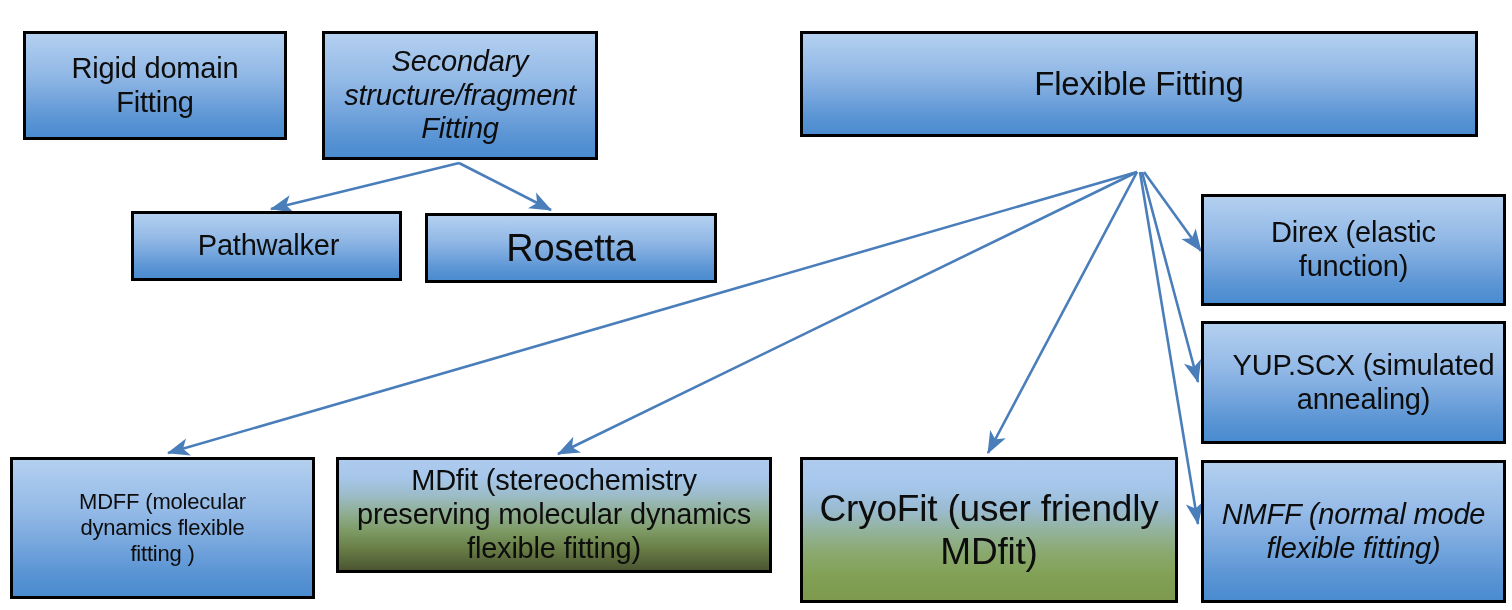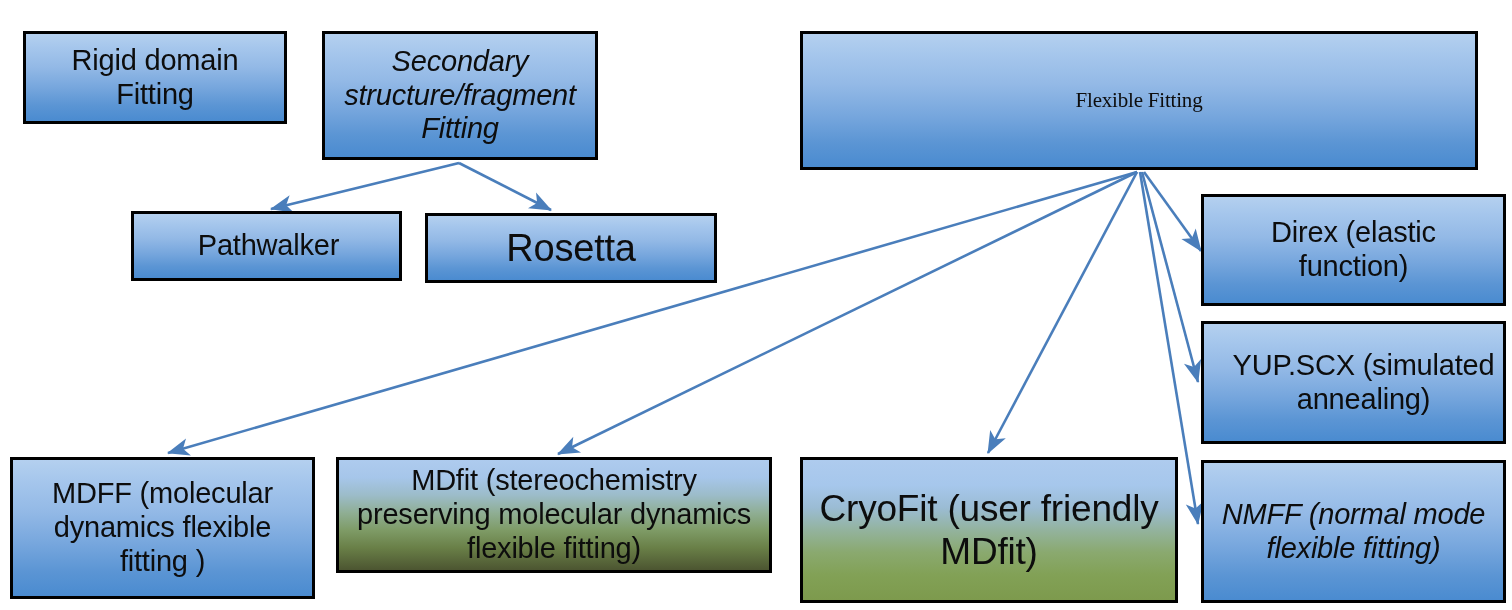--- a/index.html
+++ b/index.html
@@ -86,45 +86,45 @@
         <line x1="1137" y1="172" x2="168" y2="453" marker-end="url(#ah)"></line>
         <line x1="1137" y1="172" x2="558" y2="454" marker-end="url(#ah)"></line>
         <line x1="1137" y1="172" x2="988" y2="453" marker-end="url(#ah)"></line>
         <line x1="1140" y1="172" x2="1198" y2="524" marker-end="url(#ah)"></line>
         <line x1="1142" y1="172" x2="1198" y2="382" marker-end="url(#ah)"></line>
         <line x1="1144" y1="172" x2="1201" y2="251" marker-end="url(#ah)"></line>
       </g>
   </svg>
 
   <div id="node-layer">
-      <div class="node fill-blue" style="left: 23px; top: 31px; width: 264px; height: 93px; font-size: 29px;">
+      <div class="node fill-blue" style="left: 23px; top: 31px; width: 264px; height: 109px; font-size: 29px;">
         <span class="label">Rigid domain<br>Fitting</span>
       </div>
       <div class="node fill-blue" style="left: 322px; top: 31px; width: 276px; height: 129px; font-size: 29px; font-style: italic;">
         <span class="label">Secondary<br>structure/fragment<br>Fitting</span>
       </div>
-      <div class="node fill-blue" style="left: 800px; top: 31px; width: 678px; height: 139px; font-size: 21px; font-family: Liberation Serif, serif;">
+      <div class="node fill-blue" style="left: 800px; top: 31px; width: 678px; height: 106px; font-size: 33px;">
         <span class="label">Flexible Fitting</span>
       </div>
       <div class="node fill-blue" style="left: 131px; top: 211px; width: 271px; height: 70px; font-size: 29px; padding-left: 12px;">
         <span class="label">Pathwalker</span>
       </div>
       <div class="node fill-blue" style="left: 425px; top: 213px; width: 292px; height: 70px; font-size: 38px;">
         <span class="label">Rosetta</span>
       </div>
       <div class="node fill-blue" style="left: 1201px; top: 194px; width: 305px; height: 112px; font-size: 29px;">
         <span class="label">Direx (elastic<br>function)</span>
       </div>
       <div class="node fill-blue" style="left: 1201px; top: 321px; width: 305px; height: 123px; font-size: 29px; padding-left: 28px;">
         <span class="label">YUP.SCX (simulated<br>annealing)</span>
       </div>
       <div class="node fill-blue" style="left: 1201px; top: 460px; width: 305px; height: 143px; font-size: 29px; font-style: italic;">
         <span class="label">NMFF (normal mode<br>flexible fitting)</span>
       </div>
-      <div class="node fill-blue" style="left: 10px; top: 457px; width: 305px; height: 142px; font-size: 29px;">
+      <div class="node fill-blue" style="left: 10px; top: 457px; width: 305px; height: 142px; font-size: 22px;">
         <span class="label">MDFF (molecular<br>dynamics flexible<br>fitting )</span>
       </div>
       <div class="node fill-blue-olive" style="left: 336px; top: 457px; width: 436px; height: 116px; font-size: 29px;">
         <span class="label">MDfit (stereochemistry<br>preserving molecular dynamics<br>flexible fitting)</span>
       </div>
       <div class="node fill-blue-green" style="left: 800px; top: 457px; width: 378px; height: 146px; font-size: 37px;">
         <span class="label">CryoFit (user friendly<br>MDfit)</span>
       </div>
     </div>
 

